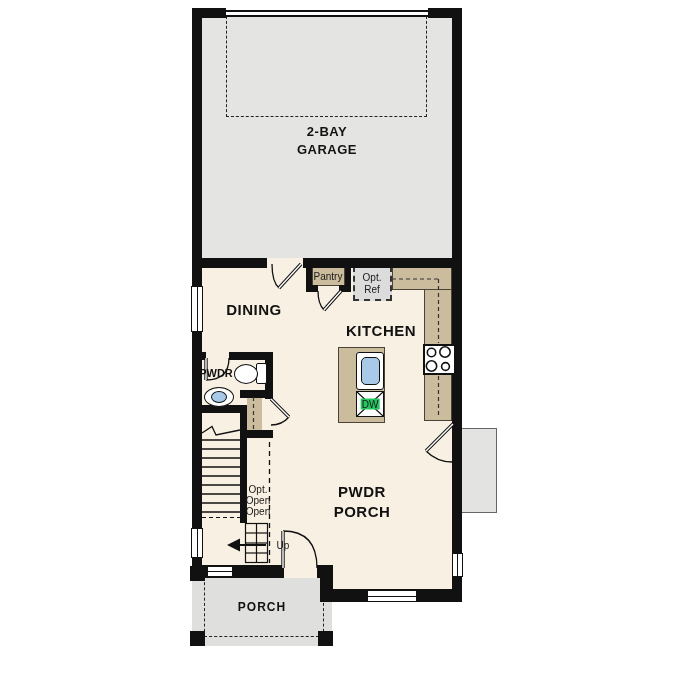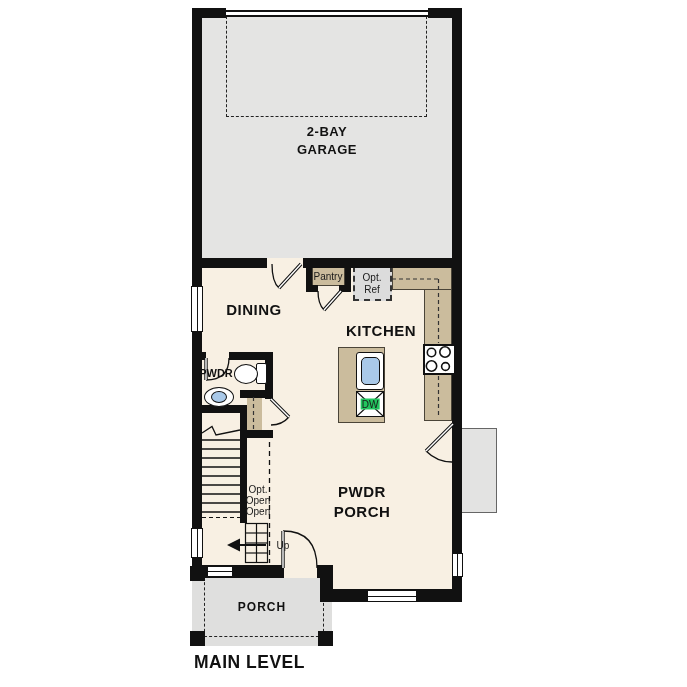--- a/index.html
+++ b/index.html
@@ -200,15 +200,14 @@
   <div class="lbl smallb" style="left:216px;top:373px;">PWDR</div>
   <div class="lbl small" style="left:328px;top:276px;">Pantry</div>
   <div class="lbl small" style="left:372px;top:277px;">Opt.</div>
   <div class="lbl small" style="left:372px;top:289px;">Ref</div>
   <div class="lbl small" style="left:370px;top:404px;background:#22c55e;padding:0 1px;">DW</div>
   <div class="lbl small" style="left:283px;top:545px;">Up</div>
   <div class="lbl small" style="left:258px;top:489px;">Opt.</div>
   <div class="lbl small" style="left:258px;top:500px;">Open</div>
   <div class="lbl small" style="left:258px;top:511px;">Open</div>
   <div class="lbl porchlbl" style="left:262px;top:607px;">PORCH</div>
-  <div class="mainlbl" style="left:194px;top:652px;">MAIN LEVEL</div>
 
 </div>
 
 </body></html>

